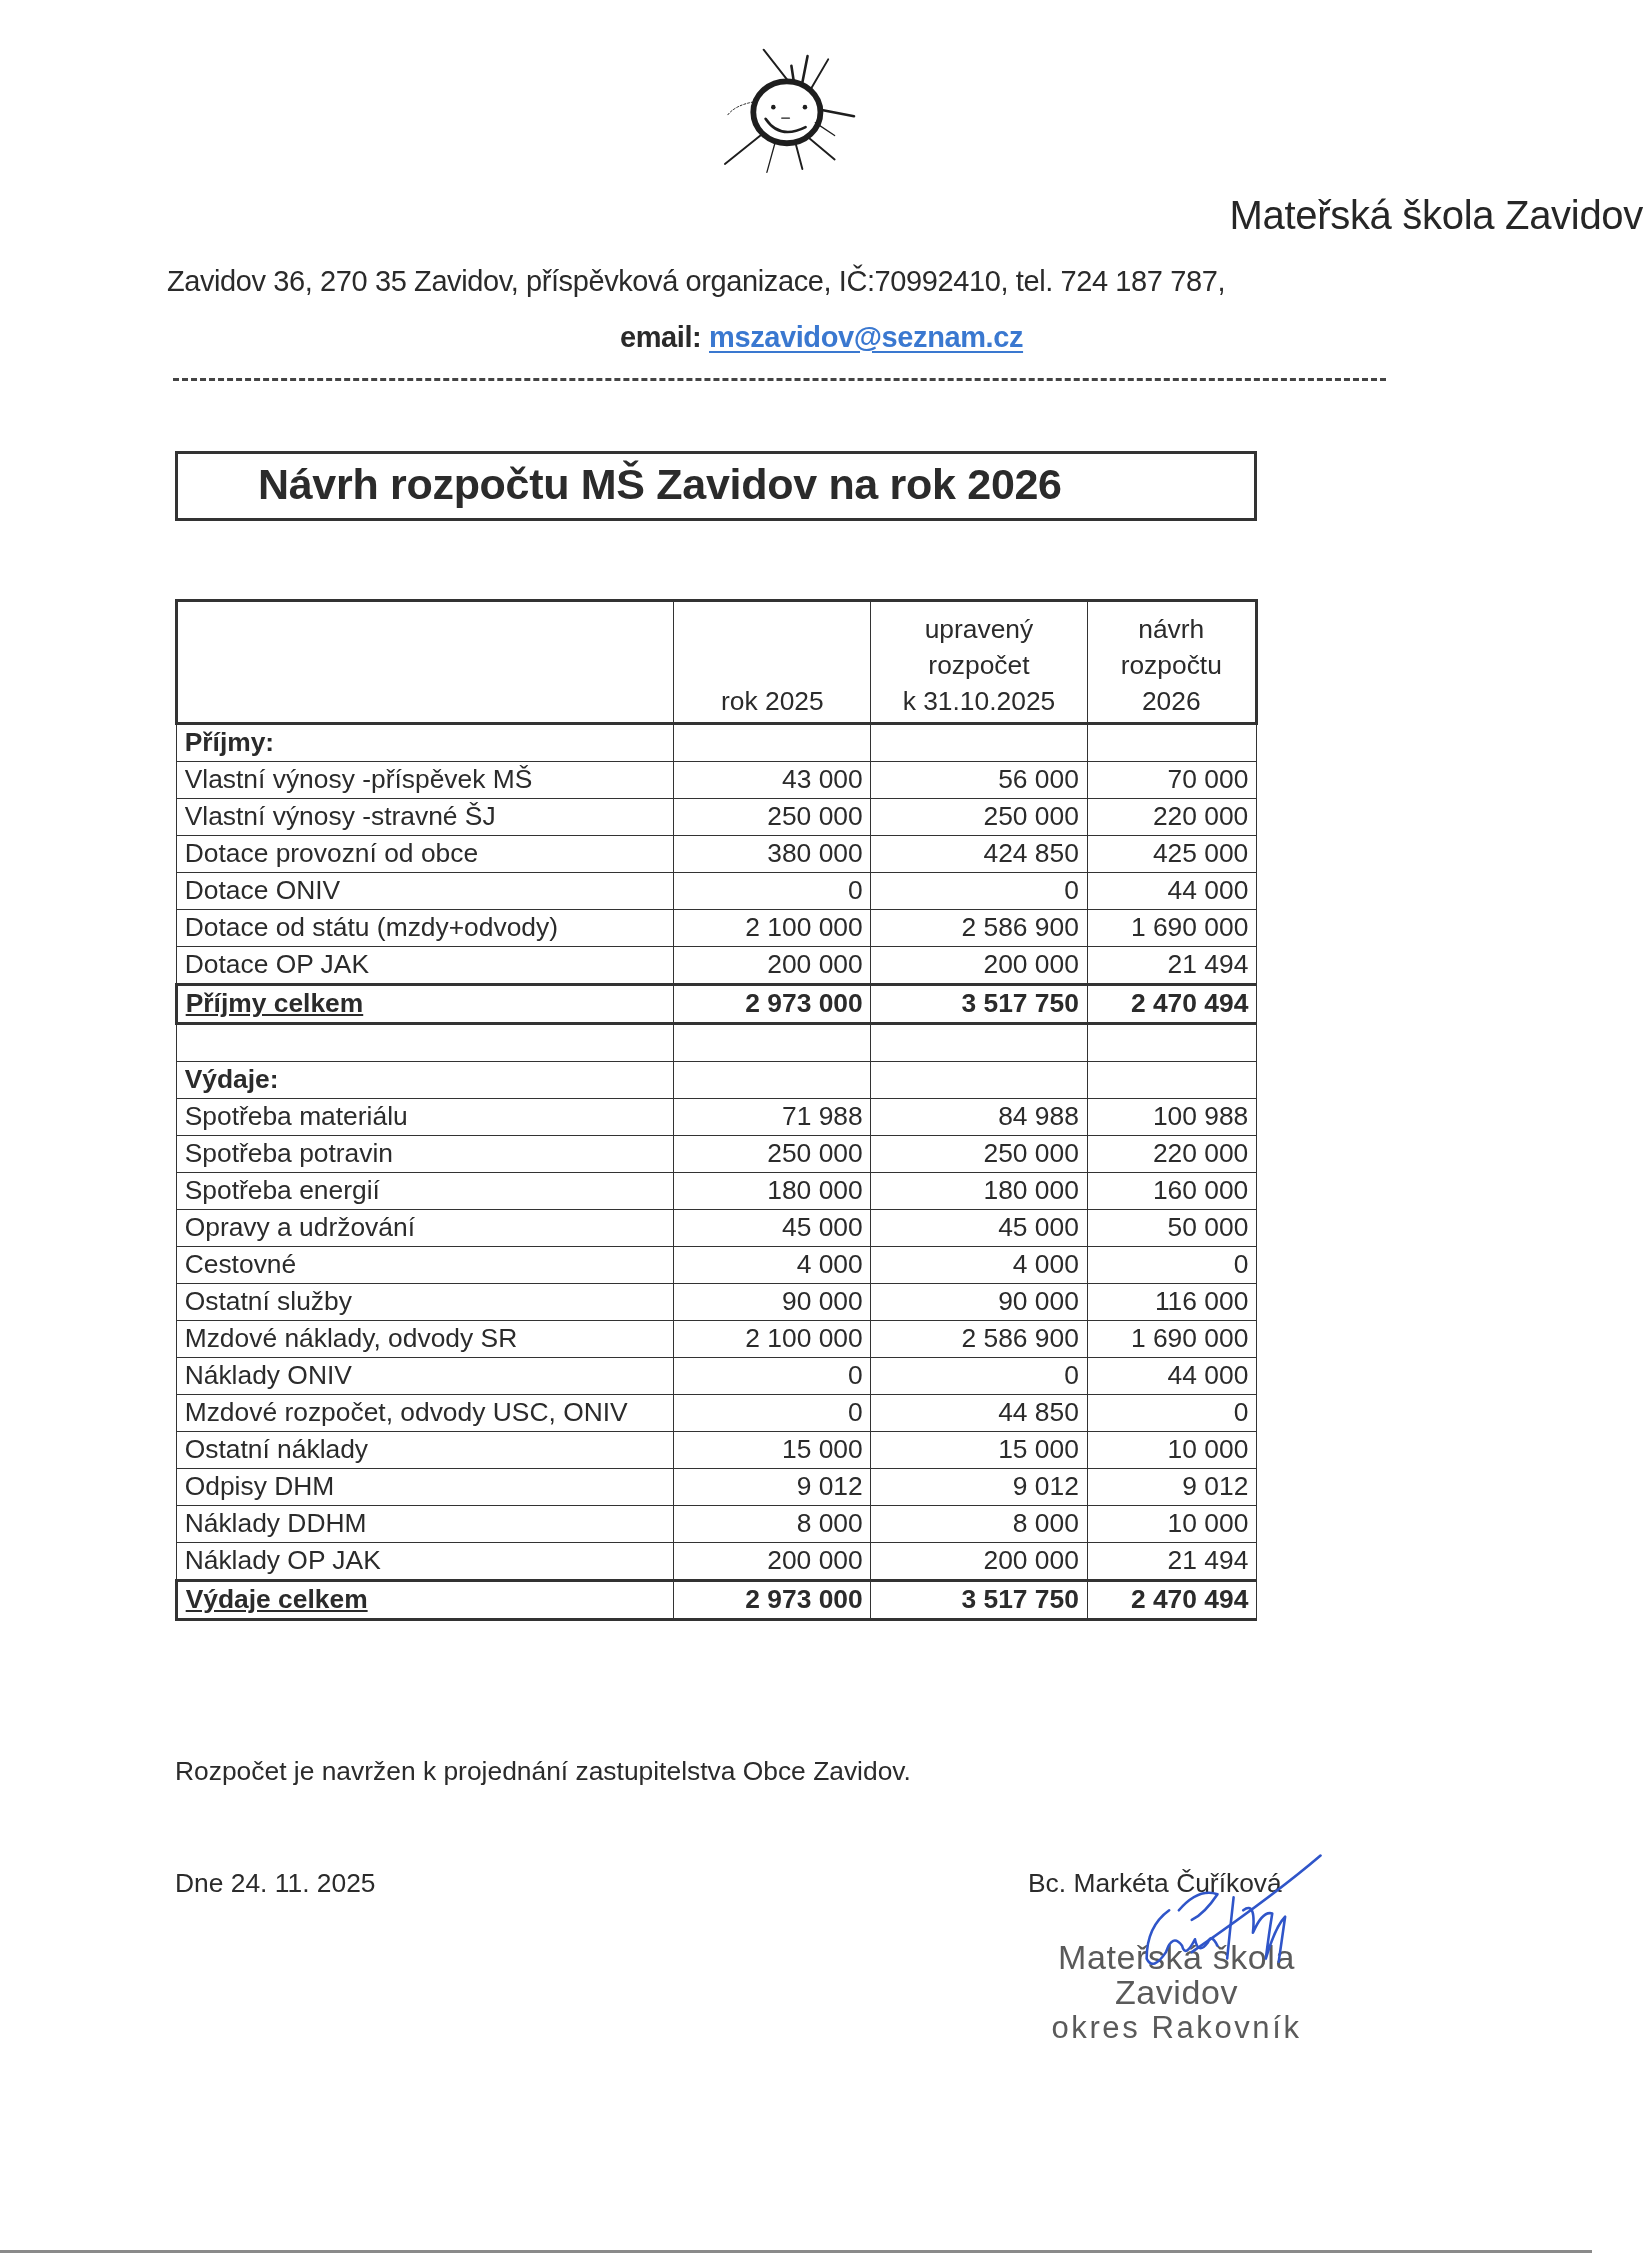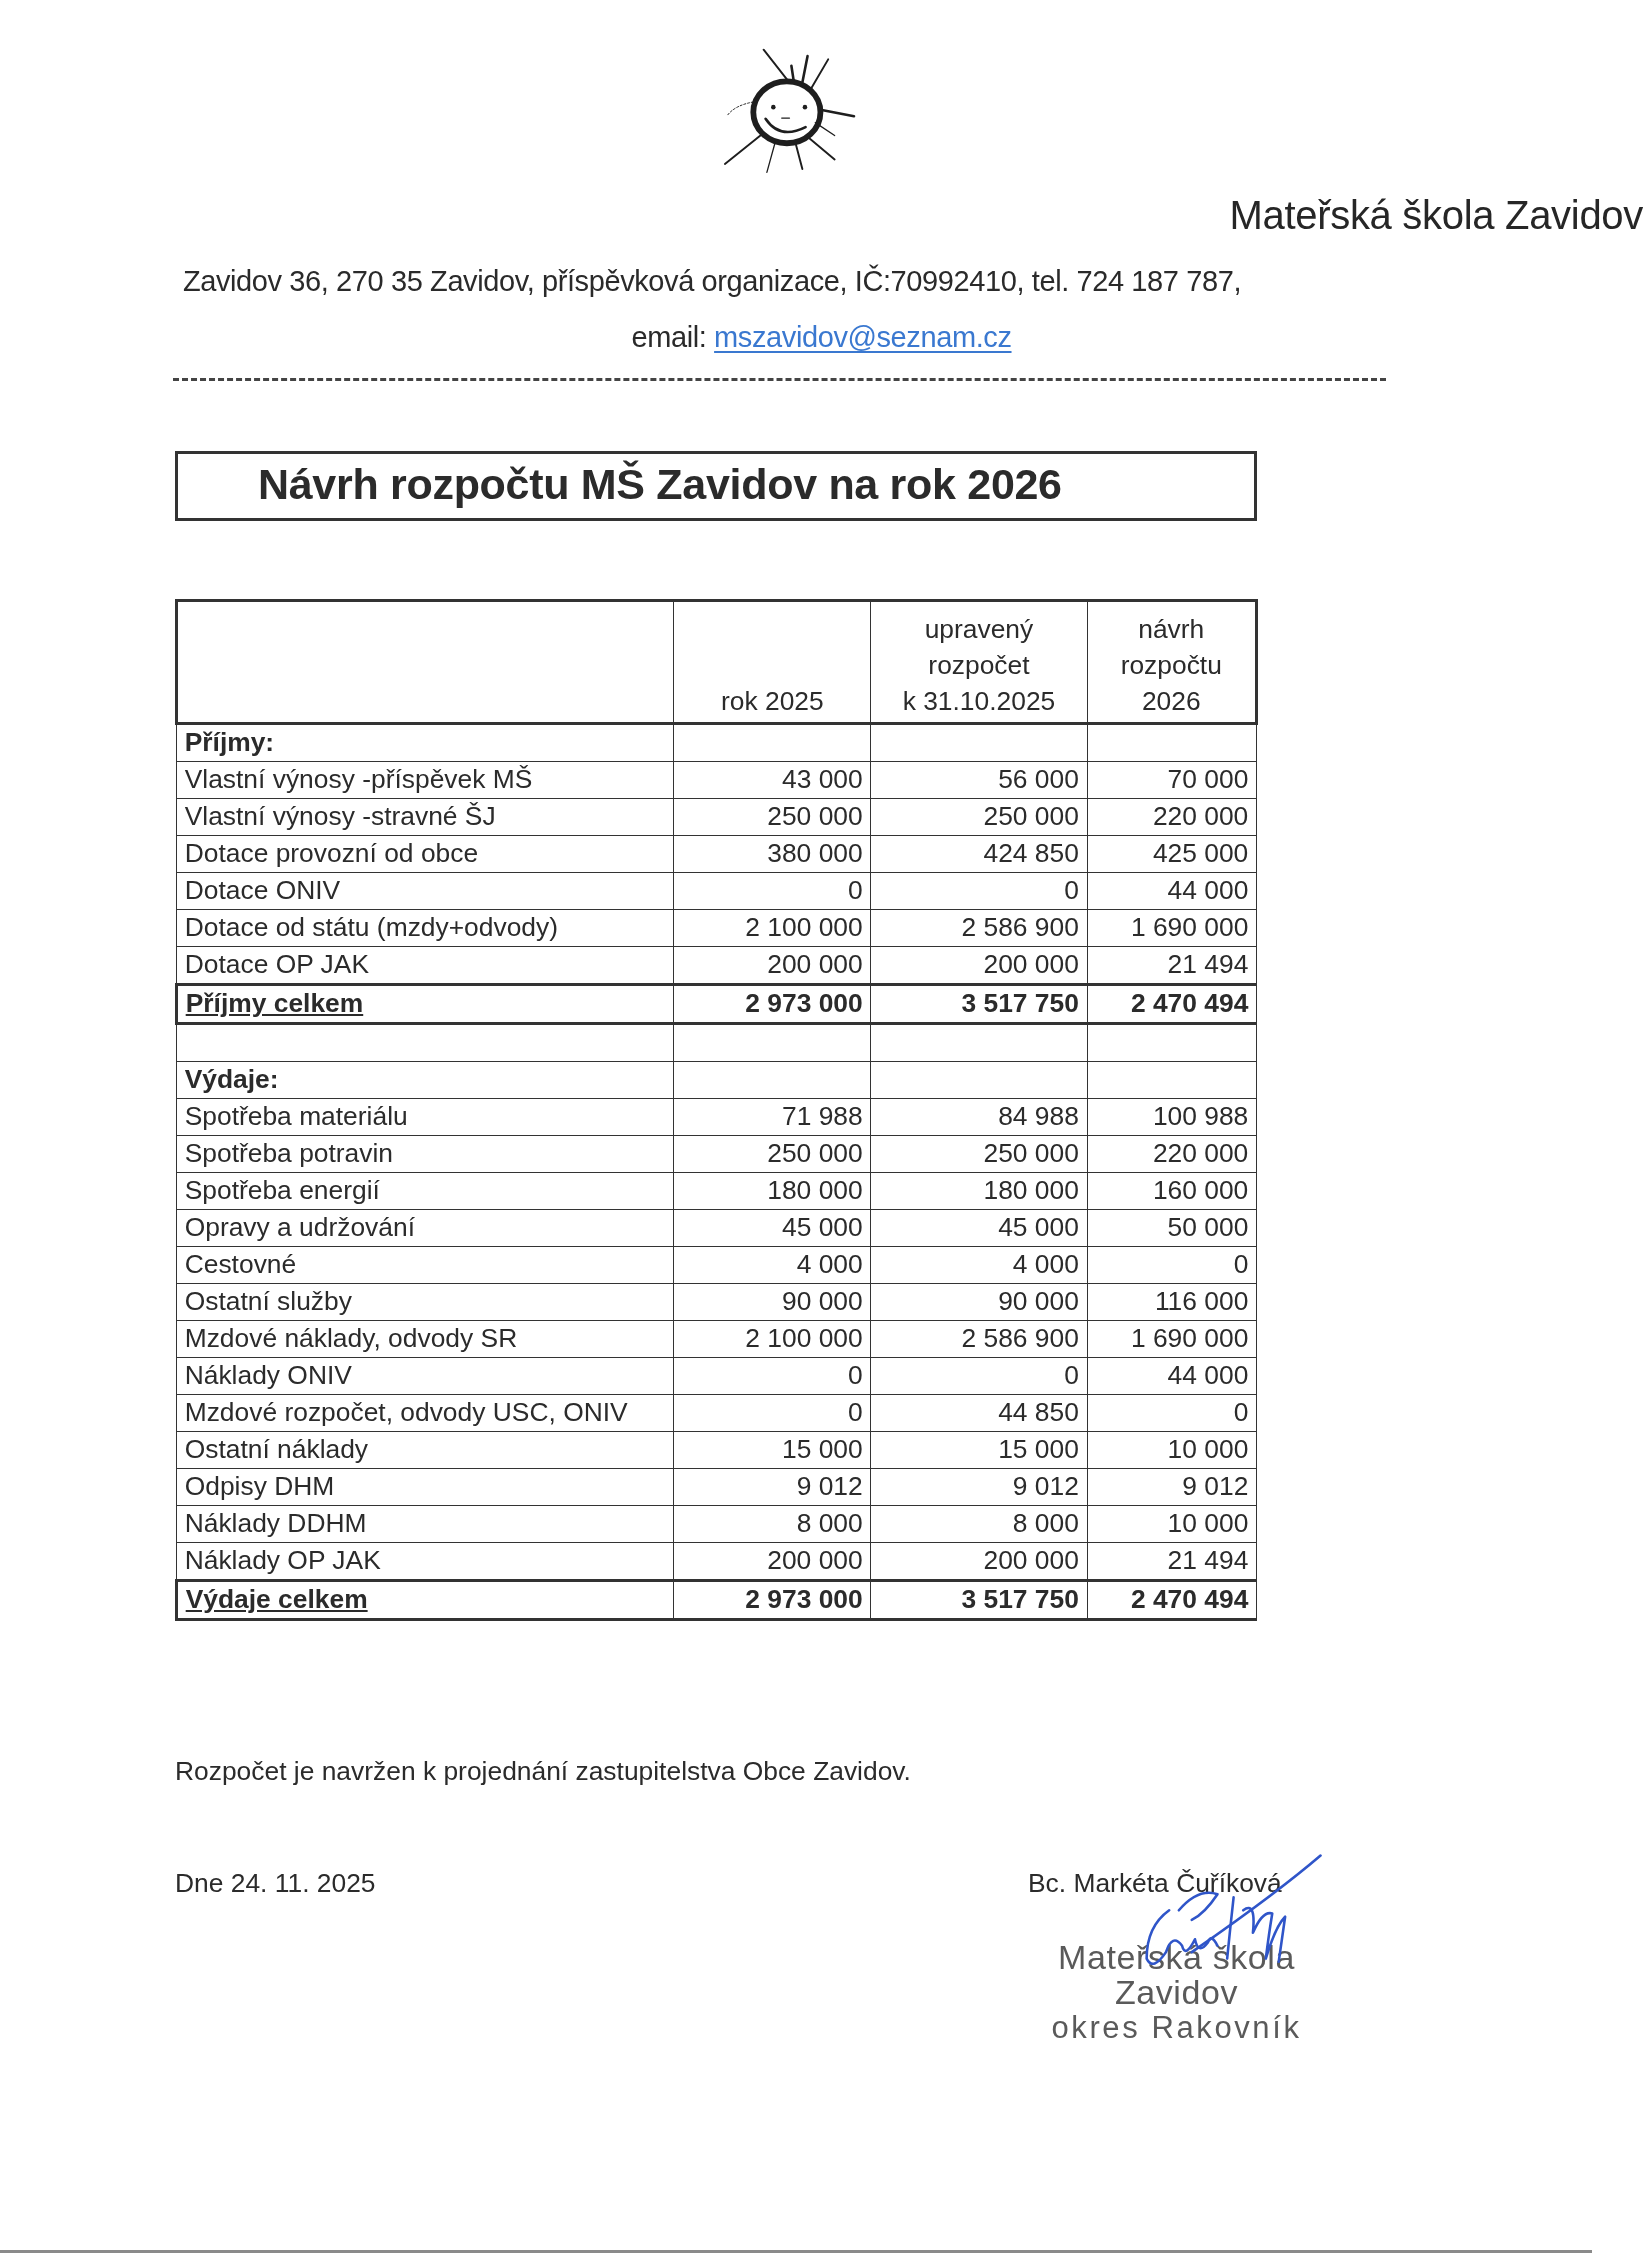--- a/index.html
+++ b/index.html
@@ -4,22 +4,22 @@
 <style>
   html, body { margin:0; padding:0; background:#ffffff; }
   body { width:1643px; height:2261px; position:relative; overflow:hidden; color:#2a2a2e; }
   .sans { font-family:"Liberation Sans", sans-serif; }
   .cal { font-family:"Liberation Sans", sans-serif; }
   .abs { position:absolute; }
 
   #logo { left:699px; top:40px; width:168px; height:142px; }
 
   #org-name { left:0; width:1643px; top:193px; text-align:right; font-size:40px; font-weight:normal; color:#262626; letter-spacing:-0.3px; }
-  #org-address { left:16px; width:1392px; top:265px; text-align:center; font-size:29px; color:#2a2a2a; letter-spacing:-0.4px; }
-  #org-email { left:0; width:1643px; top:321px; text-align:center; font-size:29px; color:#2a2a2a; letter-spacing:-0.4px; }
+  #org-address { left:0; width:1392px; top:265px; text-align:center; font-size:29px; color:#2a2a2a; letter-spacing:-0.4px; }
+  #org-email { left:0; width:1643px; top:321px; text-align:center; font-size:29px; color:#2a2a2a; letter-spacing:-0.4px;font-weight:bold; }
   #org-email a { color:#3a78d0; text-decoration:underline; text-underline-offset:3.9px; }
   #divider { left:173px; width:1213px; top:378px; height:0; border-top:3.2px dashed #444; }
 
   #title-box { left:175px; top:451px; width:1076px; height:64px; border:3.2px solid #333; }
   #doc-title { position:absolute; left:80px; top:6.4px; font-size:43px; font-weight:bold; color:#2b2b2b; letter-spacing:-0.3px; }
 
   table#budget { position:absolute; left:175px; top:599px; width:1083px; border-collapse:collapse; font-size:26.4px; color:#2b2b2b; }
   #budget td, #budget th { border:1.9px solid #333; padding:0 6.4px; height:36px; font-weight:normal; white-space:nowrap; }
   #budget col.c0 { width:498px; } #budget col.c1 { width:198px; }
   #budget col.c2 { width:217px; } #budget col.c3 { width:170px; }

